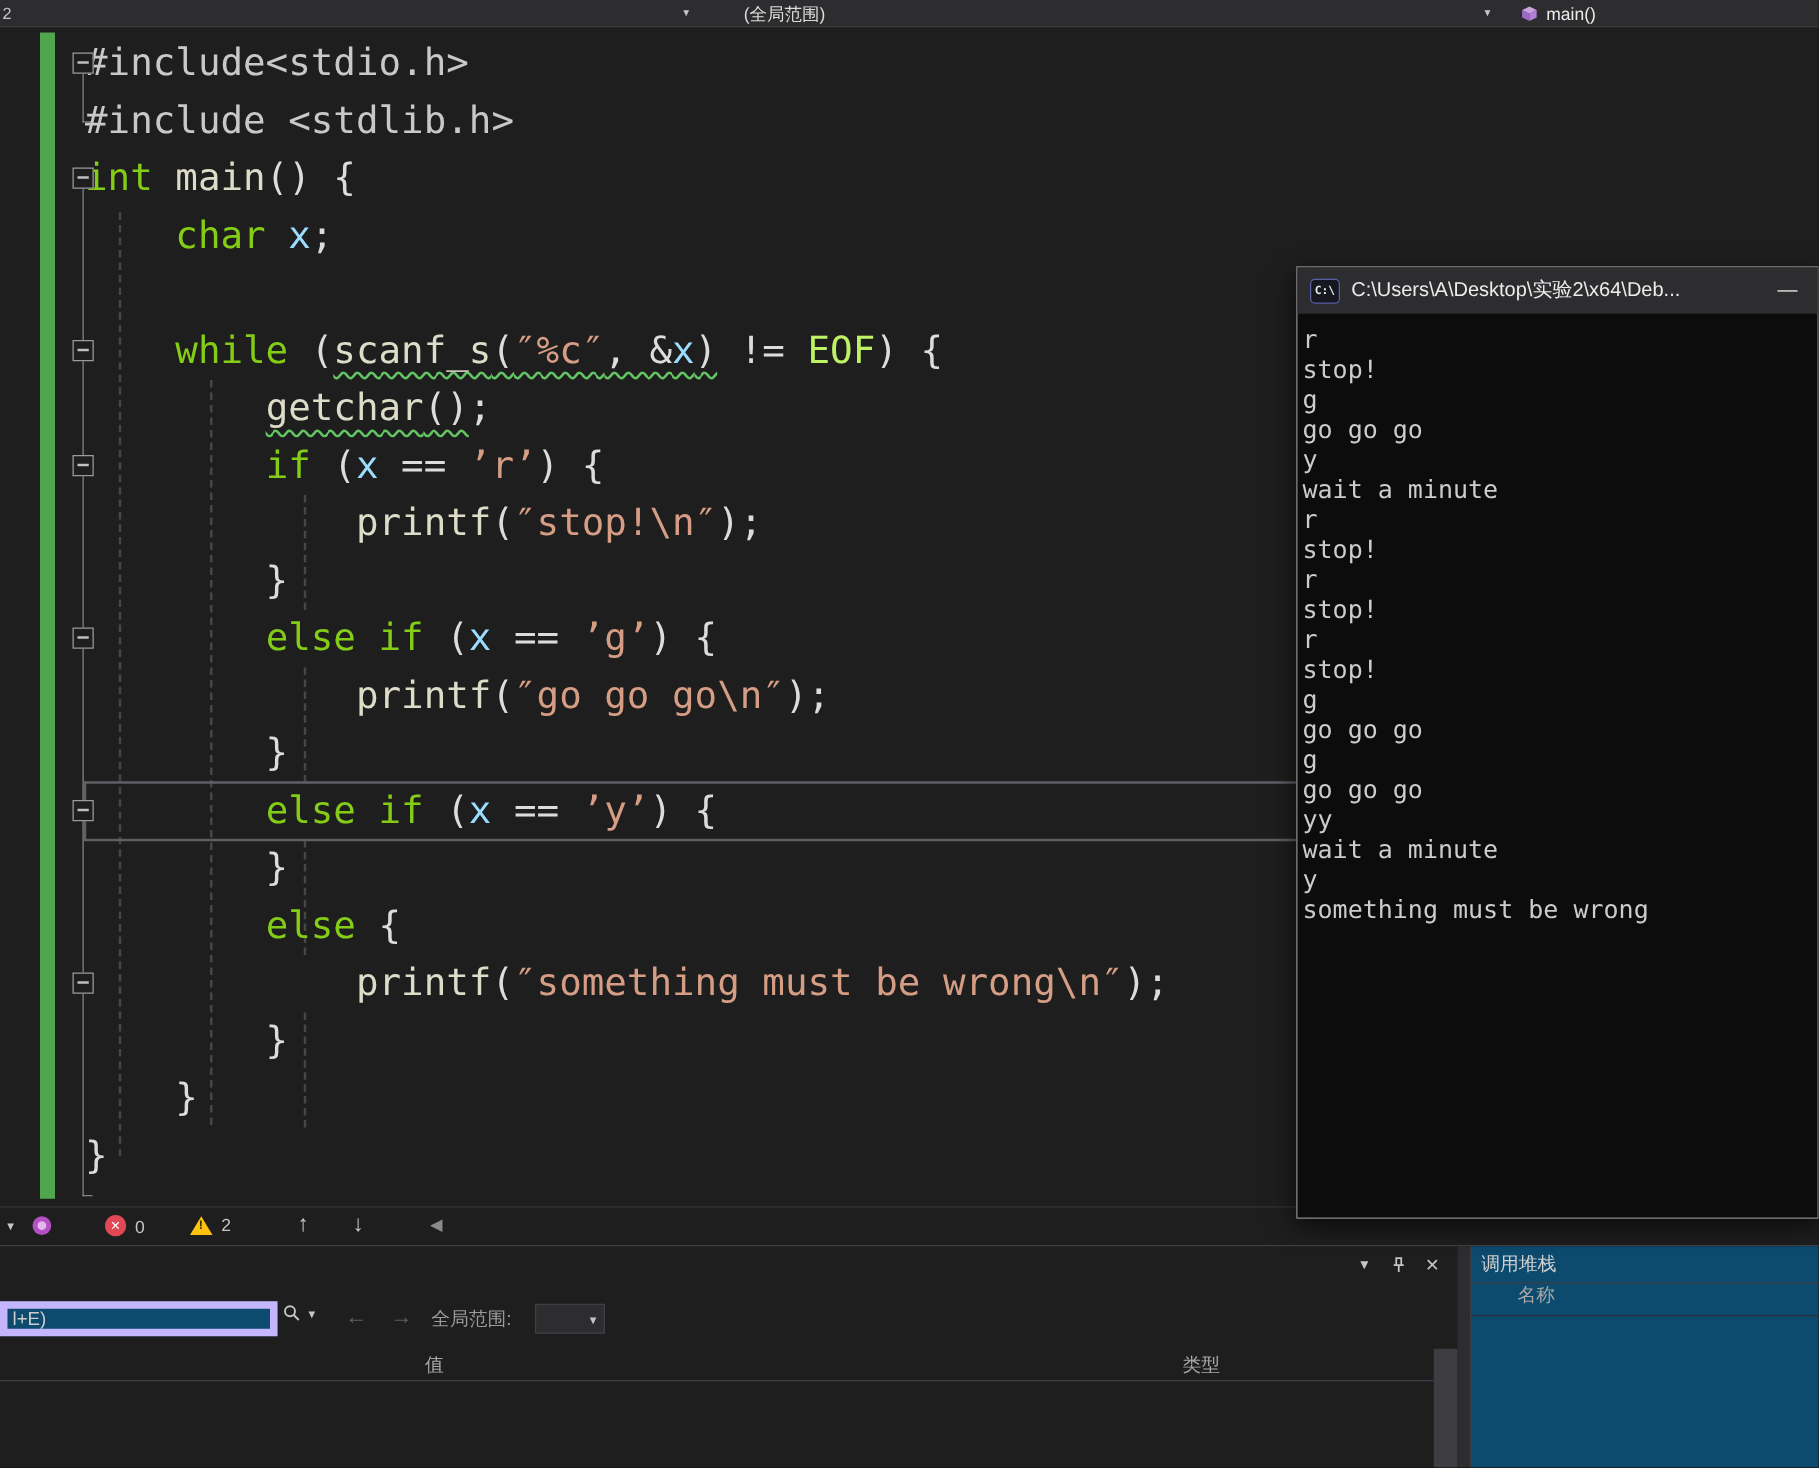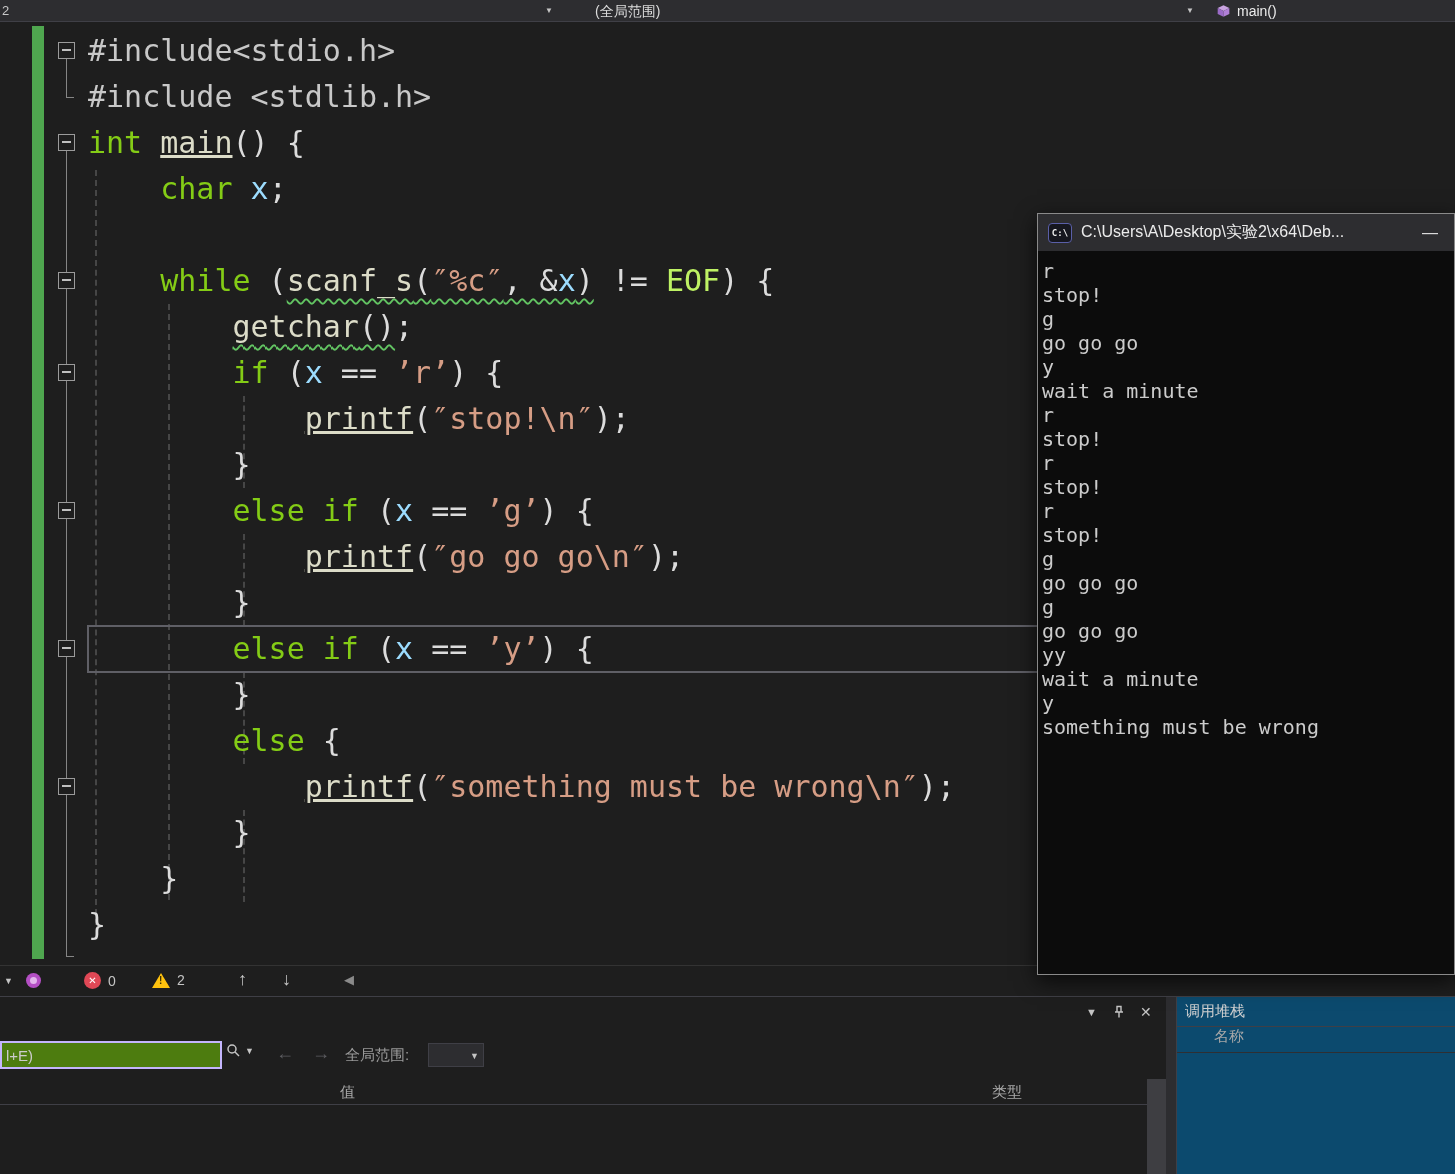--- a/index.html
+++ b/index.html
@@ -26,26 +26,26 @@
   .seg1 { left:66px; top:37px; height:39px; }
   .seg2 { left:66px; top:129px; height:806px; }
   .ig { position:absolute; width:0; border-left:2px dashed #464646; }
   .ig1 { left:95px;  top:148px; height:755px; }
   .ig2 { left:168px; top:282px; height:596px; }
   .ig3a{ left:243px; top:374px; height:92px; }
   .ig3b{ left:243px; top:512px; height:92px; }
   .ig3c{ left:243px; top:650px; height:92px; }
   .ig3d{ left:243px; top:788px; height:92px; }
   .code-lines { position:absolute; left:0; top:6px; right:0;
-    padding-left:88px; font-family:"DejaVu Sans Mono",monospace; font-size:30px; }
+    padding-left:68px; font-family:"DejaVu Sans Mono",monospace; font-size:30px; }
   .code-line { height:46px; line-height:46px; white-space:pre; }
   .code-line.current { outline:2px solid #5F5F66; outline-offset:-1px; }
   .tk-pp { color:#C8C8C8; }
   .tk-kw { color:#84cc16; }
-  .tk-fn { color:#DCDCC8;text-decoration:underline; }
+  .tk-fn { color:#DCDCC8; }
   .tk-var{ color:#9CDCFE; }
   .tk-str{ color:#D69D85; }
   .tk-mac{ color:#bef264; }
   .tk-pl { color:#DCDCDC; }
   .tk-sq { text-decoration:underline wavy #62C462 2px; text-underline-offset:7px; text-decoration-skip-ink:none; }
   .fold-box { position:absolute; left:58px; width:17px; height:17px;
     border:1px solid #9B9B9B; background:#1E1E1E; z-index:2; }
   .fold-box::after { content:''; position:absolute; left:3px; right:3px; top:6px; border-top:2px solid #C0C0C0; }
   
   .statusbar { position:absolute; left:0; top:965px; width:1455px; height:31px;
@@ -82,35 +82,35 @@
   .console-body { padding:8px 2px 0 4px; font-family:"DejaVu Sans Mono",monospace;
     font-size:20px; line-height:24px; color:#CCCCCC; }
   
   .bottom { position:absolute; left:0; top:996px; width:1455px; height:178px;
     background:#1E1E1E; border-top:1px solid #3F3F46; }
   .watch { position:absolute; left:0; top:0; width:1166px; height:178px; }
   .watch > * { position:absolute; }
   .wp-chevron { left:1086px; top:9px; font-size:11px; color:#C5C5C5; }
   .wp-pin { left:1112px; top:8px; }
   .wp-close { left:1140px; top:7px; font-size:14px; color:#C5C5C5; }
-  .search-input { left:0; top:44px; width:222px; height:28px; background:#4d7c0f;
-    border:2px solid #c4b5fd; color:#CCCCCC; font-size:15px; padding:0 4px;
+  .search-input { left:0; top:44px; width:222px; height:28px; background:#0c4a6e;
+    border:6px solid #c4b5fd; color:#CCCCCC; font-size:15px; padding:0 4px;
     font-family:"Liberation Sans",sans-serif; }
   .search-btn { left:226px; top:46px; display:flex; align-items:center; gap:4px; }
   .search-btn .dd { font-size:9px; color:#C5C5C5; }
   .nav-left  { left:276px; top:46px; font-size:18px; color:#5E5E62; }
   .nav-right { left:312px; top:46px; font-size:18px; color:#5E5E62; }
   .depth-label { left:345px; top:49px; font-size:15px; color:#9A9A9A; }
   .depth-dd { left:428px; top:46px; width:56px; height:24px; background:#2D2D30;
     border:1px solid #3F3F46; }
   .depth-dd span { position:absolute; right:4px; top:7px; font-size:9px; color:#C5C5C5; }
   .col-header { left:0; top:82px; width:1147px; height:26px; border-bottom:1px solid #3F3F46; }
   .col-header span { position:absolute; top:4px; font-size:15px; color:#A8A8A8; }
   .col-value { left:340px; }
-  .col-type  { left:946px;margin-left:46px; }
+  .col-type  { left:946px; }
   .wp-scroll { left:1147px; top:82px; width:19px; height:96px; background:#3E3E42; }
   .panel-gap { position:absolute; left:1166px; top:0; width:10px; height:178px; background:#2D2D30; }
   .callstack { position:absolute; left:1176px; top:0; width:279px; height:178px;
     border-left:1px solid #3F3F46; background:#0c4a6e; }
   .cs-title-row { height:30px; border-bottom:1px solid #3F3F46; display:flex;
     align-items:center; padding-left:8px; color:#D0D0D0; font-size:15px; }
   .cs-name-row { height:26px; display:flex; padding-left:37px;
     color:#A8A8A8; font-size:15px; border-bottom:1px solid #2F2F33; }
 </style>
 </head>

